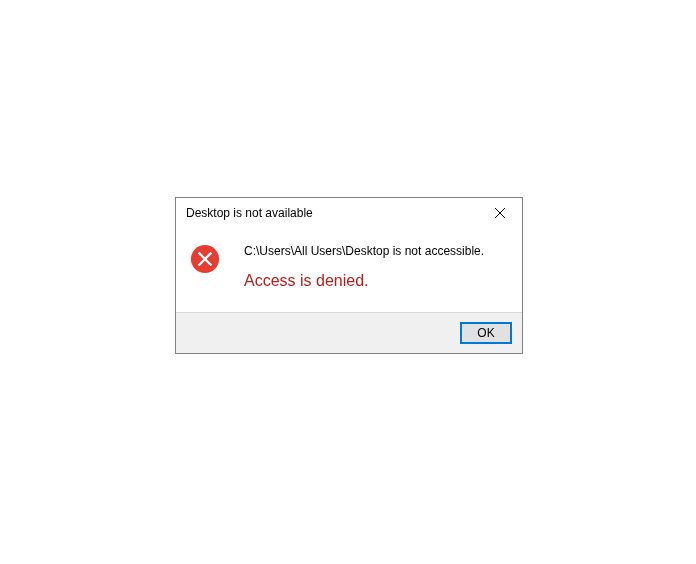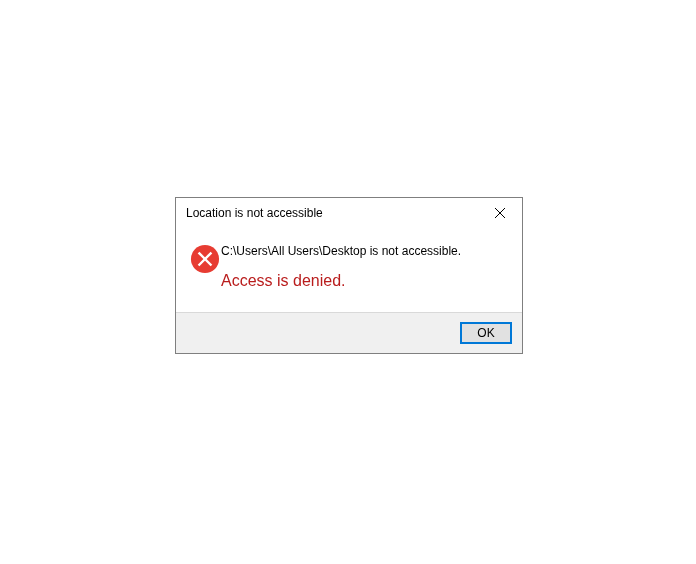--- a/index.html
+++ b/index.html
@@ -46,21 +46,21 @@
       border: none;
       cursor: pointer;
     }
     .close-btn svg {
       width: 10px;
       height: 10px;
     }
     .body-area {
       display: flex;
       padding: 14px 12px 22px 14px;
-      gap: 1px;
+      gap: 24px;
       align-items: flex-start;
       background: #ffffff;
     }
     .error-icon {
       flex: 0 0 auto;
       width: 30px;
       height: 30px;
       margin-top: 2px;
     }
     .msg {
@@ -95,21 +95,21 @@
       color: #000;
       cursor: pointer;
       text-align: center;
     }
   </style>
 </head>
 <body>
 
 <div class="dialog">
   <div class="titlebar">
-    <span class="titlebar-title">Location is not accessible</span>
+    <span class="titlebar-title">Desktop is not available</span>
     <button class="close-btn">
       <span>
         <svg viewBox="0 0 10 10">
           <line x1="0" y1="0" x2="10" y2="10" stroke="#000" stroke-width="1"></line>
           <line x1="10" y1="0" x2="0" y2="10" stroke="#000" stroke-width="1"></line>
         </svg>
       </span>
     </button>
   </div>
 

